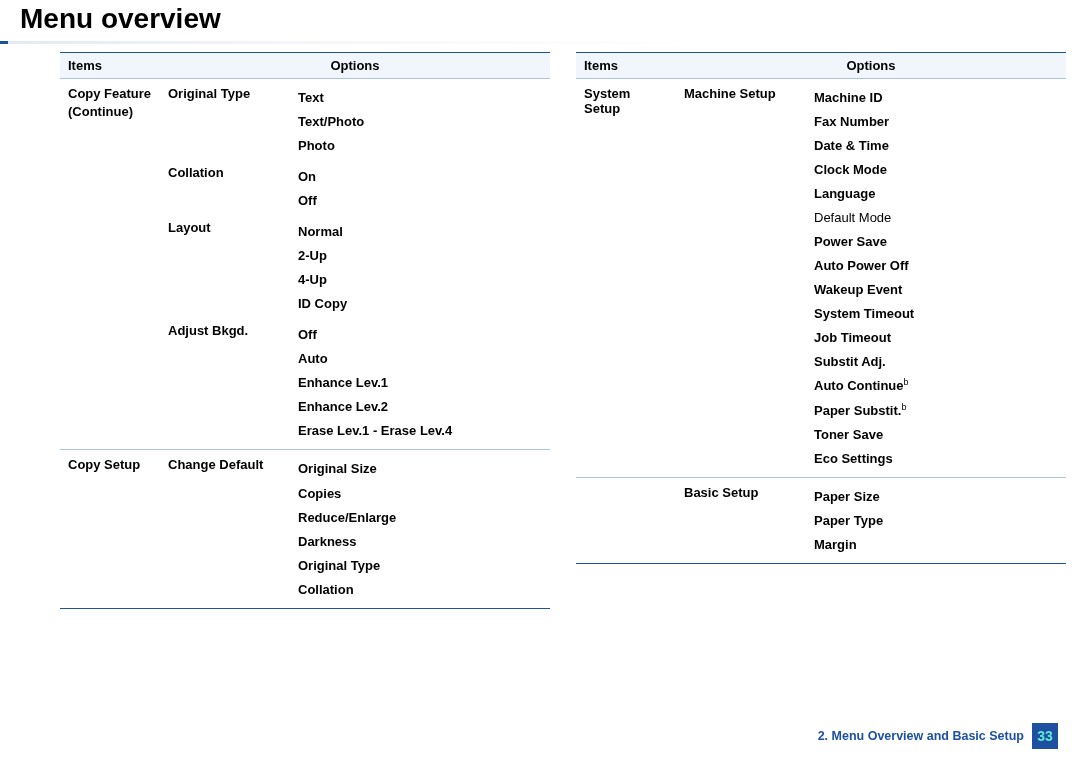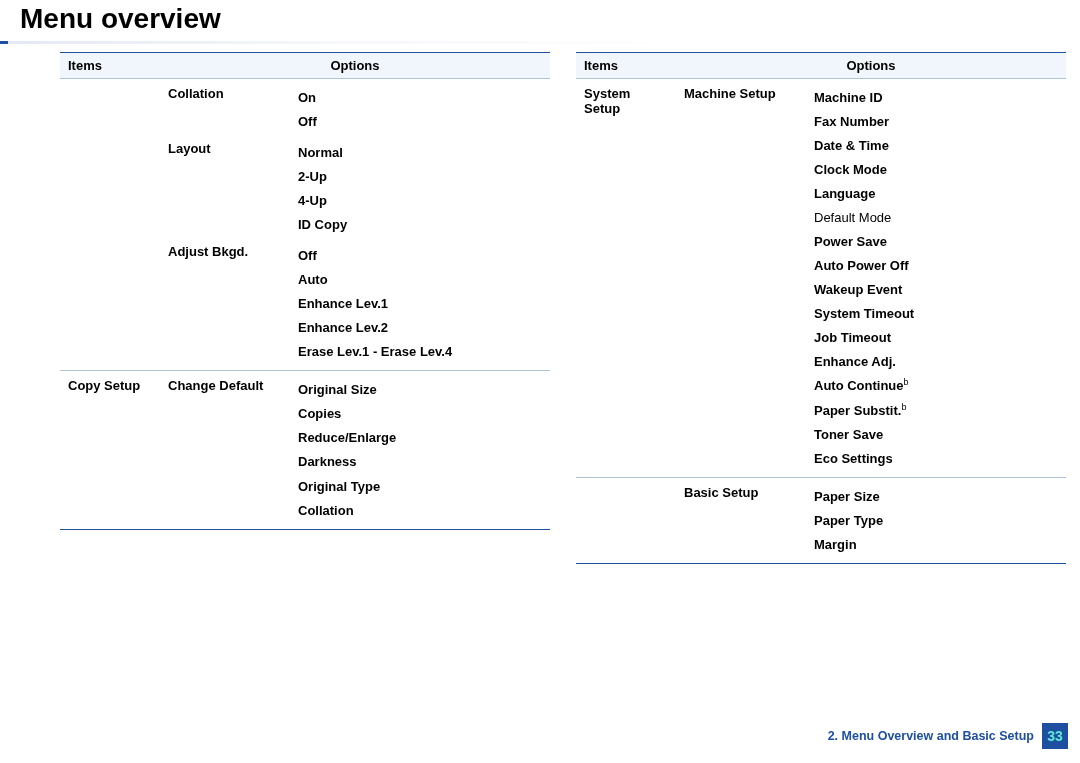--- a/index.html
+++ b/index.html
@@ -71,21 +71,21 @@
     display: block;
     padding-top: 3px;
   }
   sup {
     font-size: 9px;
     font-weight: 400;
   }
   .footer {
     position: absolute;
     bottom: 14px;
-    right: 12px;
+    right: 22px;
     display: flex;
     align-items: center;
     gap: 8px;
   }
   .footer-text {
     font-size: 12.5px;
     font-weight: 700;
     color: #1e50a2;
   }
   .page-badge {
@@ -115,20 +115,32 @@
         <col style="width:100px">
           <col style="width:130px">
           <col>
       </colgroup>
       <tbody>
           <tr>
         <th>Items</th>
         <th colspan="2" style="text-align:center">Options</th>
       </tr>
 
+      <tr>
+        <td>
+          <span>Copy Feature</span>
+          <span class="subline">(Continue)</span>
+        </td>
+        <td>Original Type</td>
+        <td class="opts">
+          <span>Text</span>
+          <span>Text/Photo</span>
+          <span>Photo</span>
+        </td>
+      </tr>
 
       <tr>
         <td></td>
         <td>Collation</td>
         <td class="opts">
           <span>On</span>
           <span>Off</span>
         </td>
       </tr>
 
@@ -192,21 +204,21 @@
           <span>Fax Number</span>
           <span>Date &amp; Time</span>
           <span>Clock Mode</span>
           <span>Language</span>
           <span class="nonbold">Default Mode</span>
           <span>Power Save</span>
           <span>Auto Power Off</span>
           <span>Wakeup Event</span>
           <span>System Timeout</span>
           <span>Job Timeout</span>
-          <span>Enhance Adj.</span>
+          <span>Substit Adj.</span>
           <span><b>Auto Continue</b><sup>b</sup></span>
           <span><b>Paper Substit.</b><sup>b</sup></span>
           <span>Toner Save</span>
           <span>Eco Settings</span>
         </td>
       </tr>
 
       <tr class="last">
         <td class="bottom-rule"></td>
         <td class="bottom-rule">Basic Setup</td>

